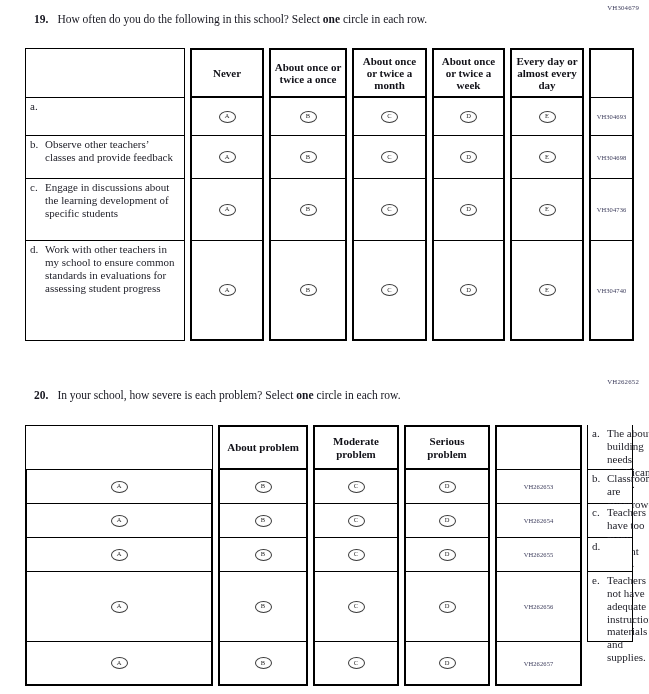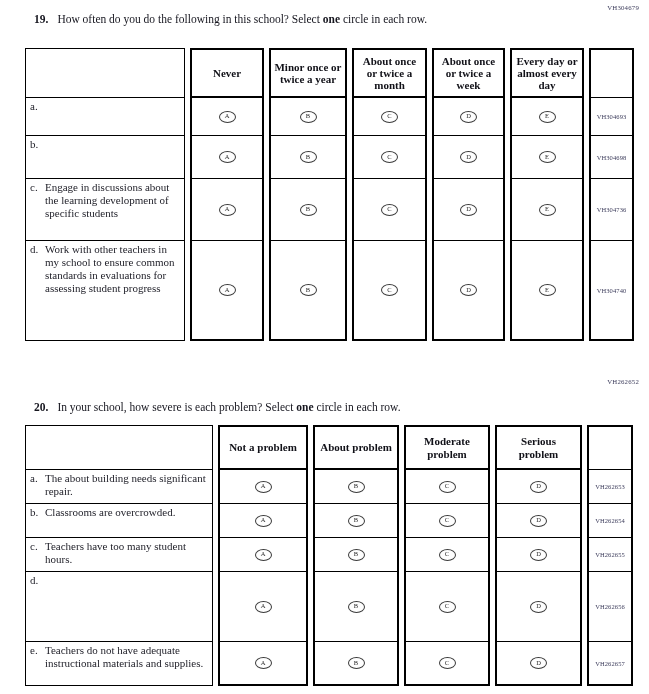--- a/index.html
+++ b/index.html
@@ -82,21 +82,21 @@
   <div class="qcode" style="top:4px; right:10px;">VH304679</div>
 
   <div class="qtitle" style="top:13px;">
     <b class="qnum">19.</b><span>How often do you do the following in this school? Select </span><b>one</b><span> circle in each row.</span>
   </div>
 
   <div class="qtable" id="t19">
 
     <div class="cell stub hdr"></div>
     <div class="cell opt hdr">Never</div>
-    <div class="cell opt hdr">Minor once or twice a year</div>
+    <div class="cell opt hdr">About once or twice a once</div>
     <div class="cell opt hdr">About once or twice a month</div>
     <div class="cell opt hdr">About once or twice a week</div>
     <div class="cell opt hdr">Every day or almost every day</div>
     <div class="cell codecell hdr"></div>
 
     <div class="cell stub">
       <div class="stubwrap">
           <span class="ltr">a.</span>
         </div>
     </div>
@@ -115,20 +115,21 @@
     <div class="cell opt bubcell">
         <span class="bubble">E</span>
       </div>
     <div class="cell codecell">
         <span class="rowcode">VH304693</span>
       </div>
 
     <div class="cell stub">
       <div class="stubwrap">
           <span class="ltr">b.</span>
+          <span>Observe other teachers’ classes and provide feedback</span>
         </div>
     </div>
     <div class="cell opt bubcell">
         <span class="bubble">A</span>
       </div>
     <div class="cell opt bubcell">
         <span class="bubble">B</span>
       </div>
     <div class="cell opt bubcell">
         <span class="bubble">C</span>
@@ -189,28 +190,27 @@
     <div class="cell opt bubcell last">
         <span class="bubble">E</span>
       </div>
     <div class="cell codecell last">
         <span class="rowcode">VH304740</span>
       </div>
   </div>
 
   <div class="qcode" style="top:378px; right:10px;">VH262652</div>
 
-  <div class="qtitle" style="top:401px;">
+  <div class="qtitle" style="top:389px;">
     <b class="qnum">20.</b><span>In your school, how severe is each problem? Select </span><b>one</b><span> circle in each row.</span>
   </div>
 
   <div class="qtable" id="t20">
 
     <div class="cell stub hdr"></div>
-    <div class="cell opt hdr">Not a problem</div>
     <div class="cell opt hdr">About problem</div>
     <div class="cell opt hdr">Moderate problem</div>
     <div class="cell opt hdr">Serious problem</div>
     <div class="cell codecell hdr"></div>
 
     <div class="cell stub">
       <div class="stubwrap">
           <span class="ltr">a.</span>
           <span>The about building needs significant repair.</span>
         </div>

